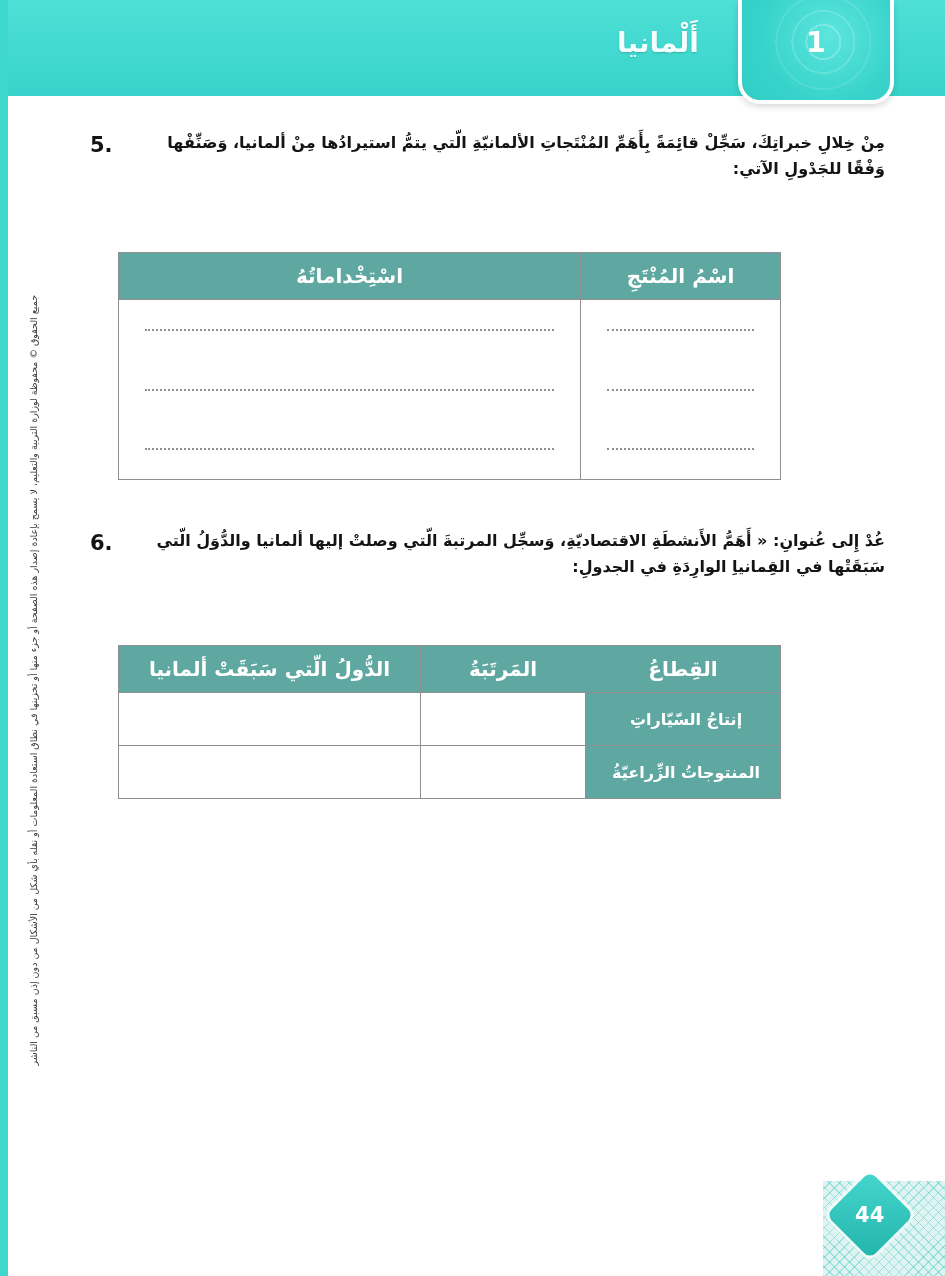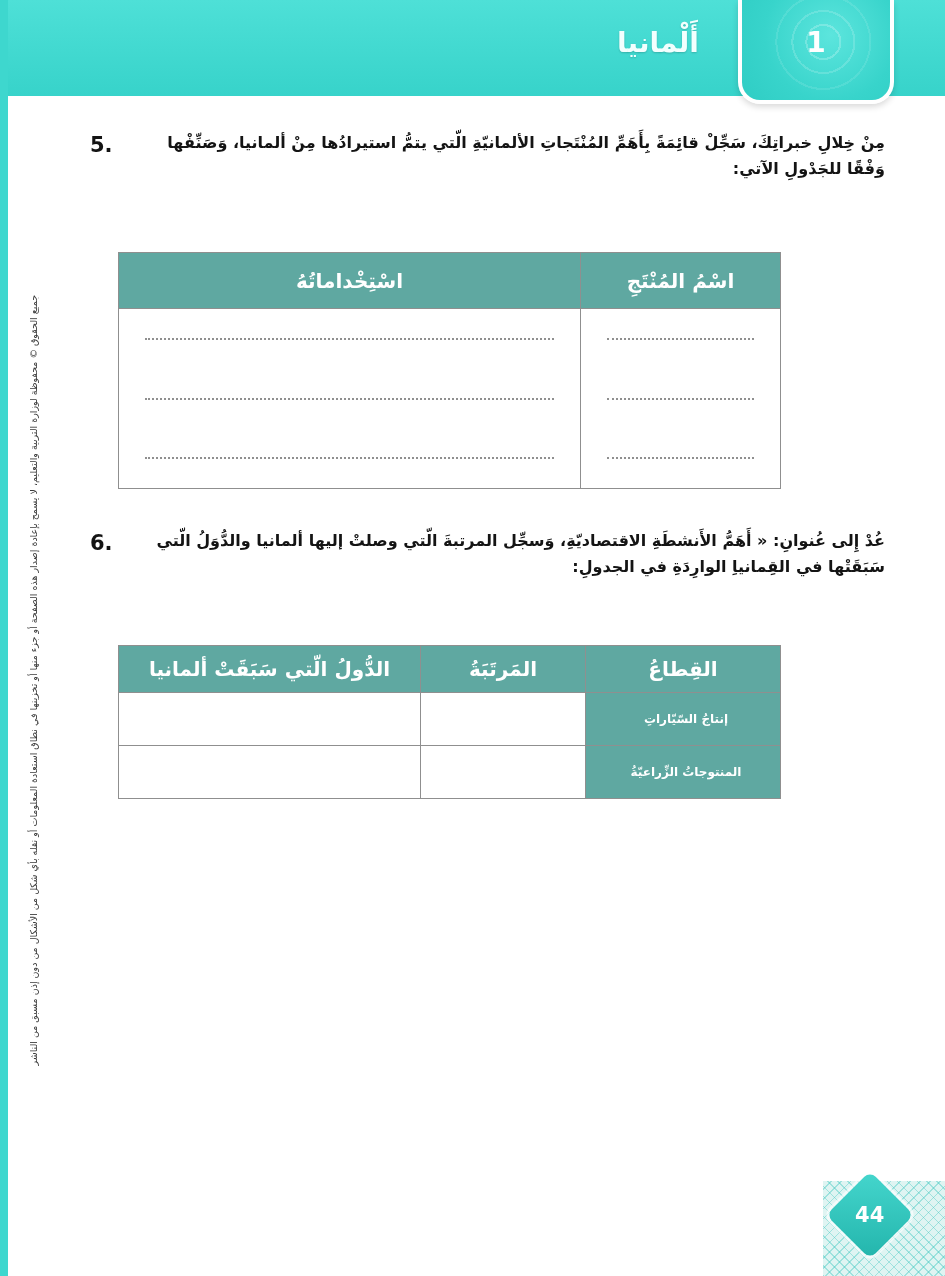--- a/index.html
+++ b/index.html
@@ -65,31 +65,31 @@
   .tbl {
     position:absolute; border-collapse:collapse; direction:rtl;
     table-layout:fixed; background:#ffffff;
   }
   .tbl th {
     background:#5fa8a1; color:#ffffff; font-weight:bold;
     font-size:20px; text-align:center; border:1px solid #8f8f8f;
   }
 
   #table-products { left:118px; top:252px; width:662px; border:1px solid #8f8f8f; }
-  #table-products th { height:56px; }
+  #table-products th { height:47px; }
   #table-products td { height:60px; vertical-align:middle; border:none; }
   #table-products td:first-child { border-left:1px solid #8f8f8f; }
   .dotline { height:0; border-bottom:2px dotted #8f8f8f; margin:0 26px; }
 
   #table-sectors { left:118px; top:645px; width:662px; border:1px solid #8f8f8f; }
   #table-sectors th { height:47px; }
   #table-sectors td { height:53px; border:1px solid #8f8f8f; vertical-align:middle; }
   .sector-label {
     background:#5fa8a1; color:#ffffff; font-weight:bold;
-    font-size:12px; text-align:center;padding-left:6px;
+    font-size:16px; text-align:center;padding-left:6px;
   }
 
   
   .copyright {
     position:absolute; left:-336px; top:658px; width:740px; height:14px;
     transform:rotate(-90deg);
     font-size:9.5px; line-height:14px; color:#3a3a3a;
     text-align:center; direction:rtl; white-space:nowrap;
     z-index:7;
   }

